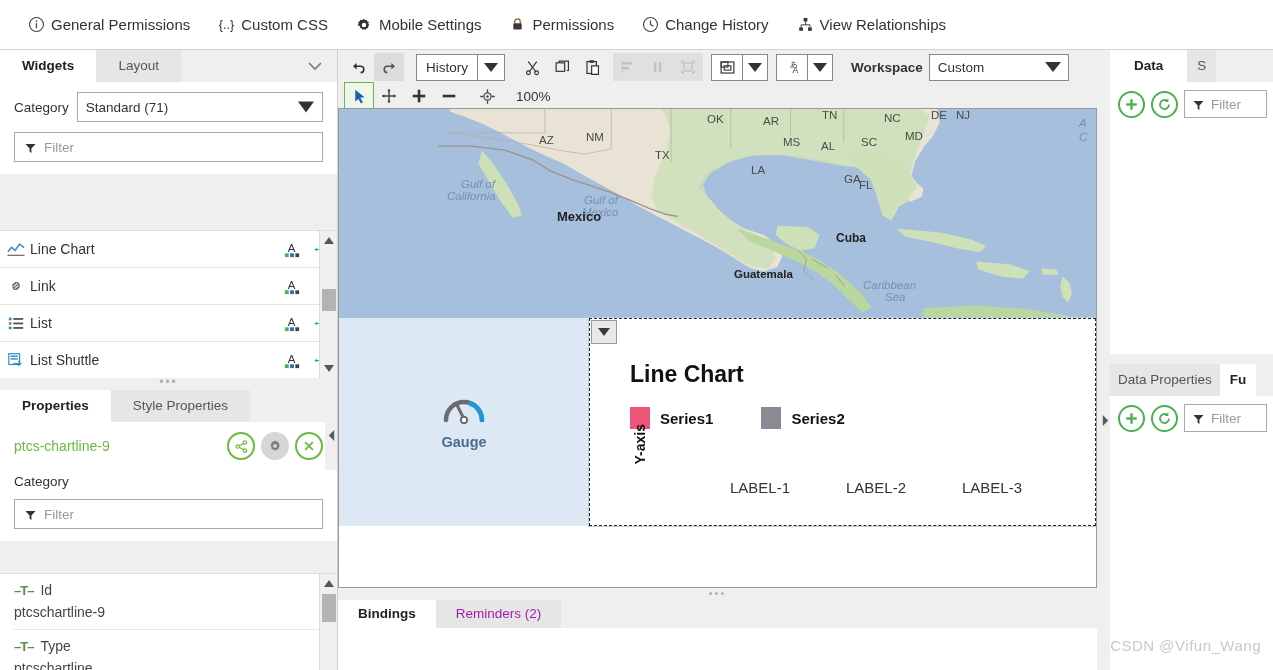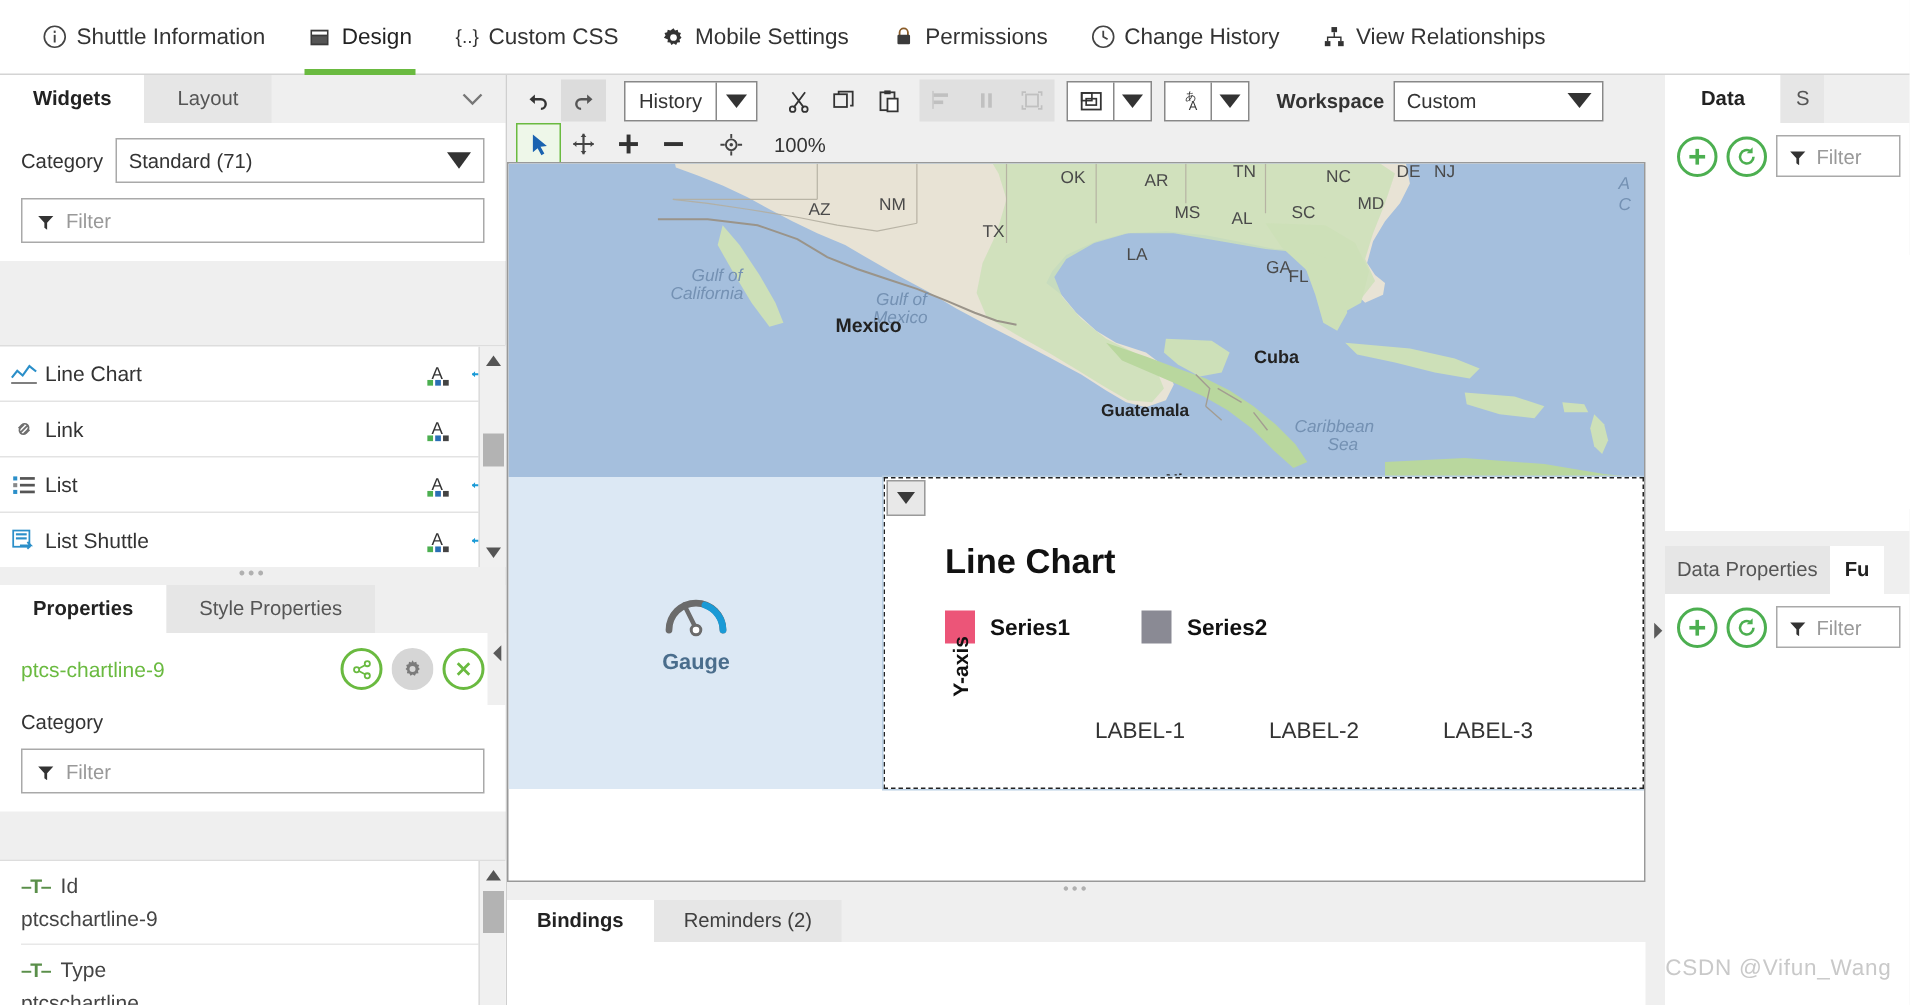--- a/index.html
+++ b/index.html
@@ -215,21 +215,21 @@
     position: absolute; left: 42px; top: 105px;
     font-size: 14px; font-weight: bold; color: #111;
     writing-mode: vertical-rl; transform: rotate(180deg);
   }
   .xlabels { position: absolute; left: 0; right: 0; top: 160px; display: flex; }
   .xlab { font-size: 15px; color: #333; position: absolute; }
 
   #bindings { position: absolute; left: 0; top: 540px; width: 759px; height: 130px; background: #efefef; }
   .bgrip { height: 10px; text-align: center; color: #b0b0b0; font-size: 11px; line-height: 6px; letter-spacing: 2px; cursor: ns-resize; }
   .btabs { display: flex; align-items: flex-end; height: 28px; }
-  .btab { height: 28px; line-height: 28px; padding: 0 20px; font-size: 13.5px; background: #e6e6e6; color: #404040; cursor: pointer; }
+  .btab { height: 28px; line-height: 28px; padding: 0 20px; font-size: 13.5px; background: #e6e6e6; color: #a21caf; cursor: pointer; }
   .btab.active { background: #fff; color: #222; font-weight: bold; }
   .bbody { height: 92px; background: #fff; position: relative; }
 
   
   #rightpanel { position: absolute; left: 1100px; top: 50px; width: 173px; height: 620px; background: #efefef; }
   .rtabs { display: flex; align-items: flex-end; height: 32px; padding-left: 10px; }
   .rtab { height: 32px; line-height: 32px; padding: 0 24px; font-size: 13.5px; background: #e6e6e6; color: #555; cursor: pointer; white-space: nowrap; margin-top: 12px; }
   .rtab.active { background: #fff; color: #222; font-weight: bold; }
   .rbody { background: #fff; margin-left: 10px; }
   .rtoolrow { display: flex; align-items: center; gap: 6px; padding: 8px 6px 8px 8px; }
@@ -259,33 +259,23 @@
 
 <div id="topnav">
   <div class="navtab first">
     <span class="navicon">
       <svg viewBox="0 0 20 20" width="17" height="17">
           <circle cx="10" cy="10" r="8.2" fill="none" stroke="#444" stroke-width="1.3"></circle>
           <rect x="9.2" y="8.5" width="1.5" height="6" fill="#444"></rect>
           <rect x="9.2" y="5.2" width="1.5" height="1.8" fill="#444"></rect>
         </svg>
     </span>
-    <span>Shuttle Information</span>
-  </div>
-
-  <div class="navtab active">
-    <span class="navicon">
-      <svg viewBox="0 0 20 20" width="16" height="16">
-          <rect x="2.5" y="3.5" width="15" height="13" fill="#3b3b3b"></rect>
-          <rect x="3.8" y="5" width="12.4" height="2.6" fill="#fff"></rect>
-          <rect x="3.8" y="9" width="12.4" height="6" fill="#555"></rect>
-        </svg>
-    </span>
-    <span>Design</span>
-  </div>
+    <span>General Permissions</span>
+  </div>
+
 
   <div class="navtab">
     <span class="navicon">
       <svg viewBox="0 0 20 20" width="17" height="17">
           <text x="10" y="15" font-size="15" text-anchor="middle" fill="#333" font-family="Liberation Sans">{..}</text>
         </svg>
     </span>
     <span>Custom CSS</span>
   </div>
 

